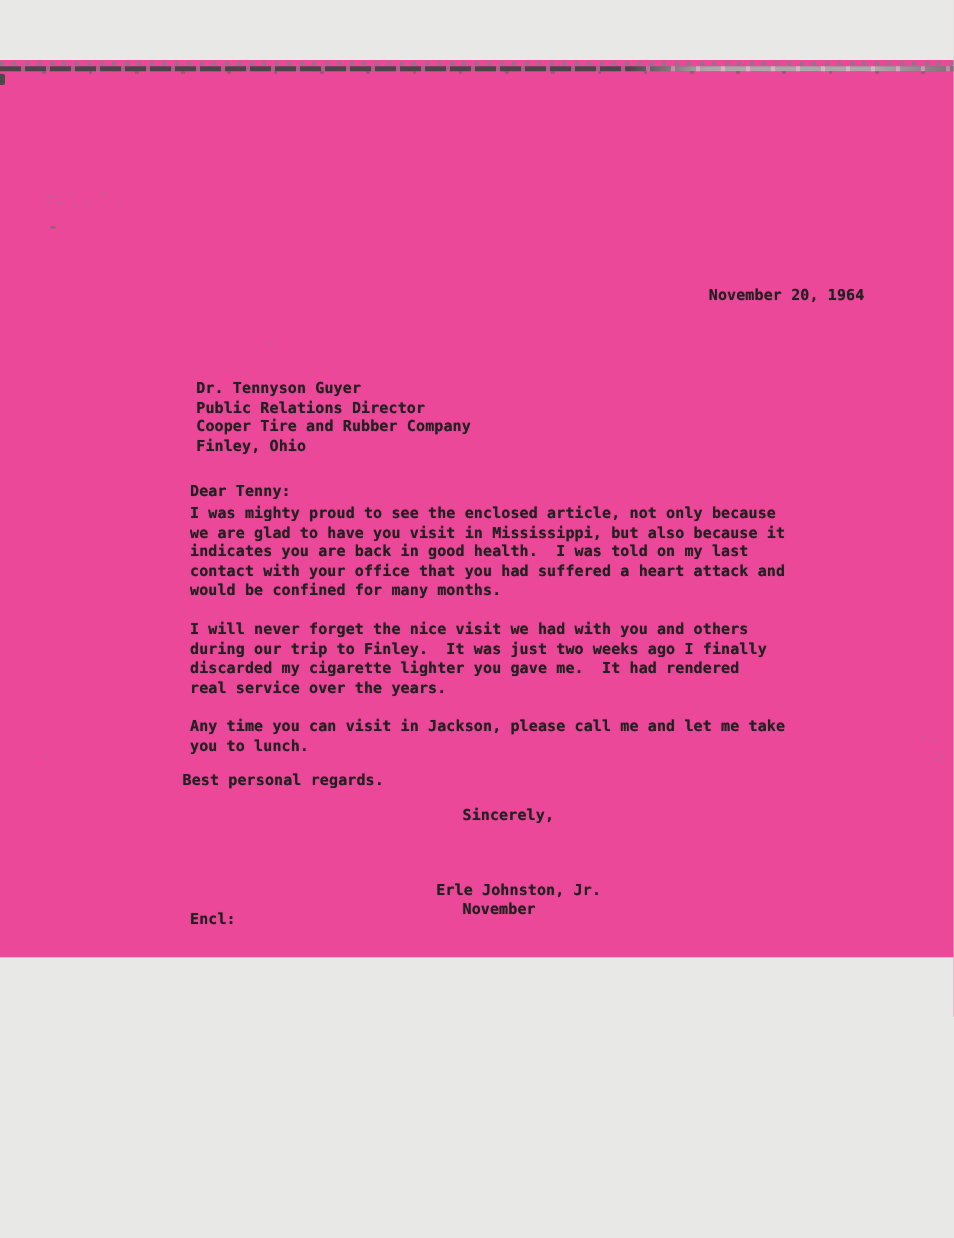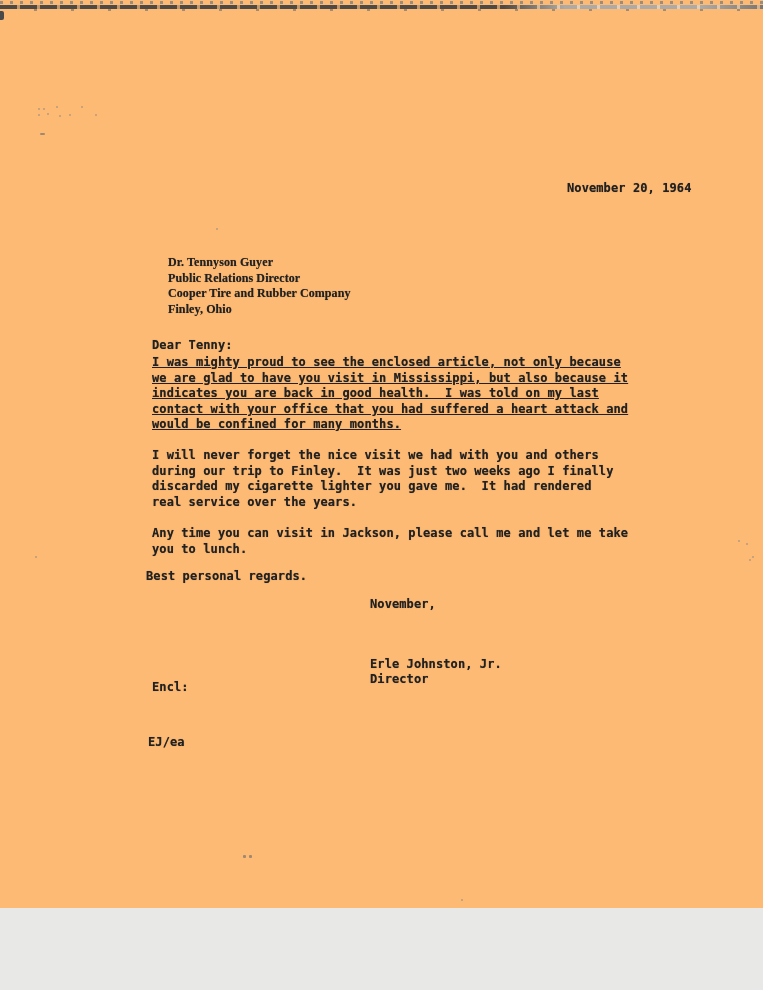--- a/index.html
+++ b/index.html
@@ -3,25 +3,26 @@
 <meta charset="utf-8">
 <style>
   html, body {
     margin: 0;
     padding: 0;
     background: #e8e8e6;
   }
   .page {
     position: relative;
     width: 763px;
-    height: 908px;
-    background: #fdba74;
+    height: 718px;
+    background: #ec4899;
     overflow: hidden;
     font-family: "DejaVu Sans Mono", "Liberation Mono", monospace;
     color: #212121;
+    margin-top: 48px;
   }
   
   .tw {
     position: absolute;
     font-size: 12px;
     line-height: 15.5px;
     font-weight: 700;
     white-space: pre;
     letter-spacing: 0.1px;
     color: #212121;
@@ -99,47 +100,47 @@
   <div class="speck sm" style="left:752px; top:556px;"></div>
   <div class="speck sm" style="left:749px; top:559px;"></div>
   <div class="speck" style="left:243px; top:855px;"></div>
   <div class="speck" style="left:249px; top:855px;"></div>
   <div class="speck sm" style="left:461px; top:899px;"></div>
   <div class="speck sm" style="left:404px; top:913px;"></div>
   <div class="speck sm" style="left:216px; top:228px;"></div>
 
   <div class="tw" style="left:567px; top:181px;">November 20, 1964</div>
 
-  <div class="tw" style="left:168px; top:255px;font-family:Liberation Serif, serif;">Dr. Tennyson Guyer
+  <div class="tw" style="left:157px; top:255px;">Dr. Tennyson Guyer
 Public Relations Director
 Cooper Tire and Rubber Company
 Finley, Ohio</div>
 
   <div class="tw" style="left:152px; top:338px;">Dear Tenny:</div>
 
-  <div class="tw" style="left:152px; top:355px;text-decoration:underline;">I was mighty proud to see the enclosed article, not only because
+  <div class="tw" style="left:152px; top:355px;">I was mighty proud to see the enclosed article, not only because
 we are glad to have you visit in Mississippi, but also because it
 indicates you are back in good health.  I was told on my last
 contact with your office that you had suffered a heart attack and
 would be confined for many months.</div>
 
   <div class="tw" style="left:152px; top:526px;">Any time you can visit in Jackson, please call me and let me take
 you to lunch.</div>
 
   <div class="tw" style="left:152px; top:448px;">I will never forget the nice visit we had with you and others
 during our trip to Finley.  It was just two weeks ago I finally
 discarded my cigarette lighter you gave me.  It had rendered
 real service over the years.</div>
 
   <div class="tw" style="left:146px; top:569px;">Best personal regards.</div>
 
-  <div class="tw" style="left:370px; top:597px;">November,</div>
+  <div class="tw" style="left:370px; top:597px;">Sincerely,</div>
 
   <div>
-    <div class="tw" style="left:370px; top:657px;">Erle Johnston, Jr.</div>
-    <div class="tw" style="left:370px; top:672px;">Director</div>
+    <div class="tw" style="left:349px; top:657px;">Erle Johnston, Jr.</div>
+    <div class="tw" style="left:370px; top:672px;">November</div>
   </div>
 
   <div class="tw" style="left:152px; top:680px;">Encl:</div>
 
   <div class="tw" style="left:148px; top:735px;">EJ/ea</div>
 
 </div>
 
 </body></html>

